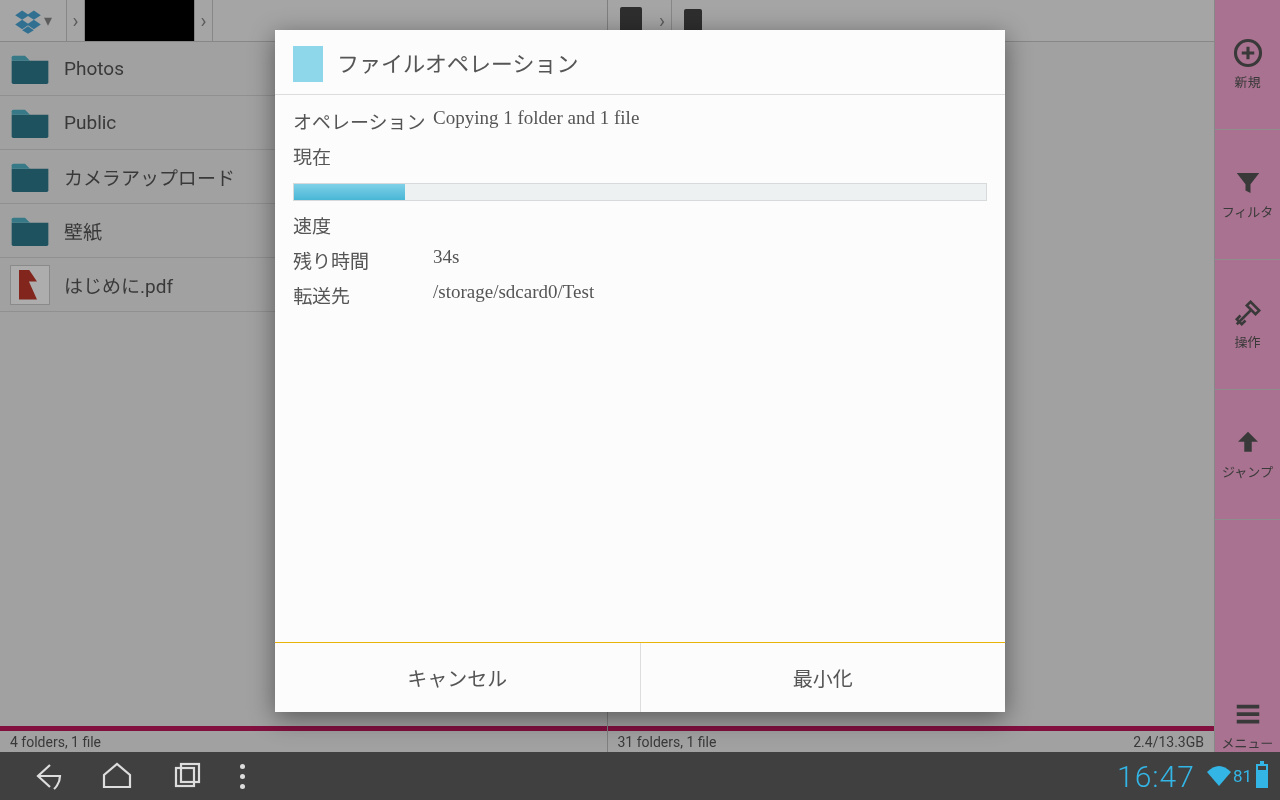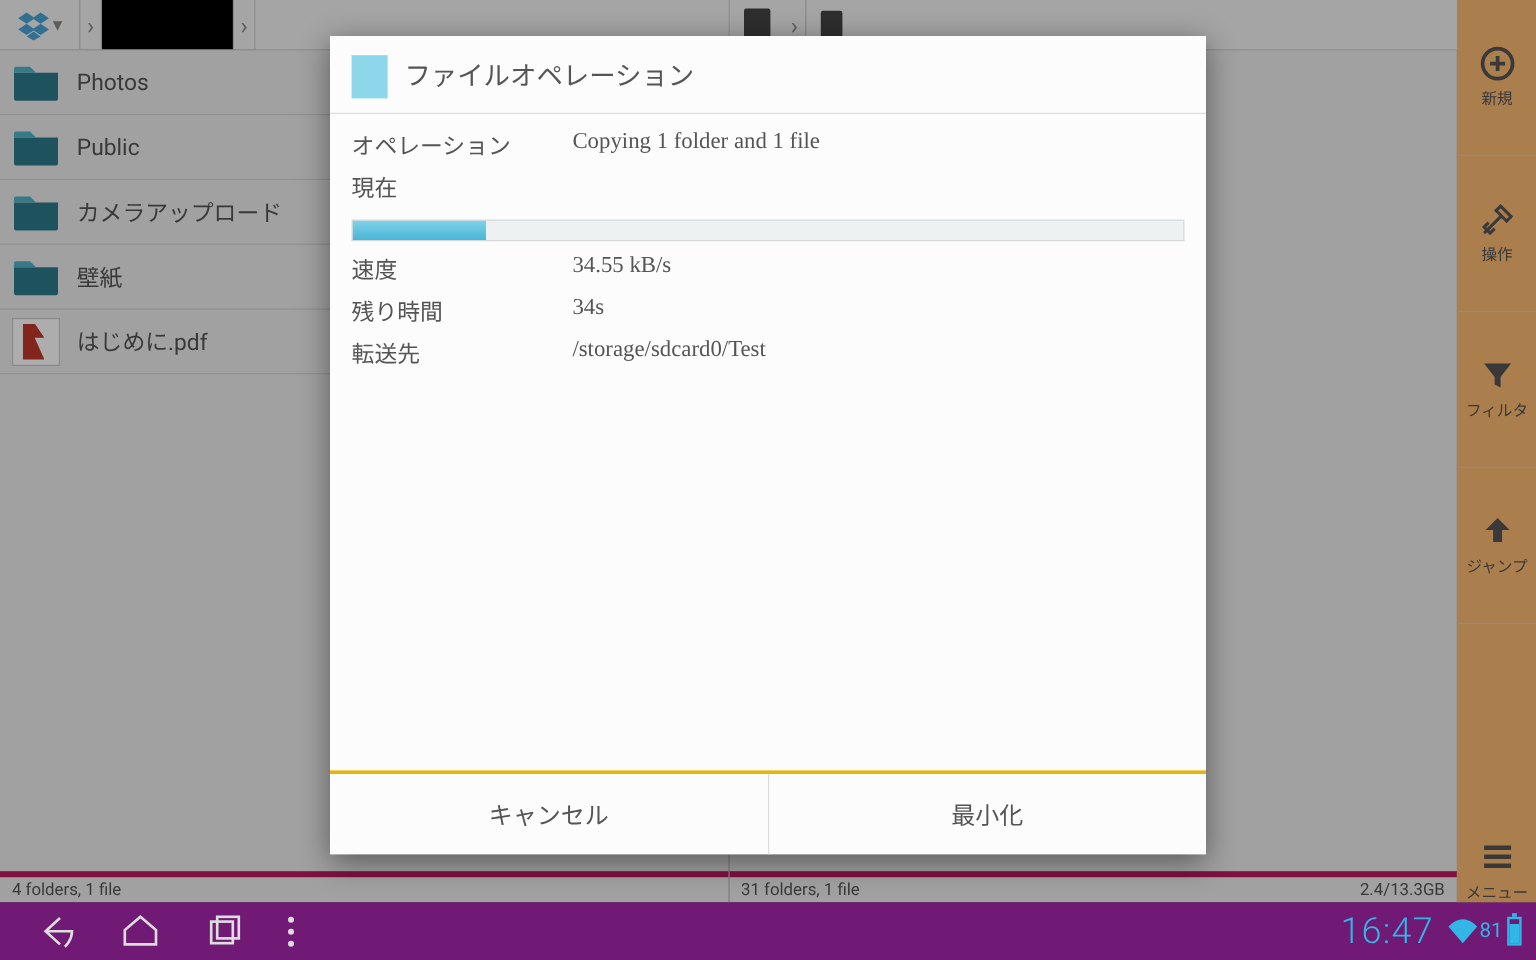--- a/index.html
+++ b/index.html
@@ -26,53 +26,53 @@
 
   
   .file-list { flex: 1; overflow: hidden; }
   .file-row { display: flex; align-items: center; height: 54px; padding: 0 10px; border-bottom: 1px solid #d4d4d4; font-size: 19px; color: #555; }
   .folder-icon { width: 40px; height: 34px; margin-right: 14px; }
   .pdf-icon { width: 40px; height: 40px; margin-right: 14px; background:#fff; border:1px solid #ccc; position:relative; }
   .pdf-icon::after{content:""; position:absolute; left:8px; top:4px; width:18px; height:30px; background:#c0392b; clip-path: polygon(0 0, 55% 0, 100% 40%, 55% 40%, 100% 100%, 0 100%);}
   .statusline { height: 26px; font-size: 14px; color: #555; padding: 4px 10px; border-top: 5px solid #be185d; display:flex; justify-content:space-between; align-items:center;}
 
   
-  .side-tools { width: 66px; background: #fdba74; border-left: 1px solid #c8c8c8; display:flex; flex-direction:column; }
+  .side-tools { width: 66px; background: #f9a8d4; border-left: 1px solid #c8c8c8; display:flex; flex-direction:column; }
   .tool { flex: 0 0 auto; height: 130px; display:flex; flex-direction:column; align-items:center; justify-content:center; gap:4px; border-bottom:1px solid #d0d0d0; color:#555; font-size:13px; }
   .tool:last-child { height: auto; flex:1; border-bottom:none;justify-content:flex-end; }
   .tool svg { width:30px; height:30px; fill:#555; }
 
   
-  .navbar { position:absolute; left:0; right:0; bottom:0; height:48px; background:#701a75; display:flex; align-items:center; padding:0 12px; color:#ddd; }
+  .navbar { position:absolute; left:0; right:0; bottom:0; height:48px; background:#404040; display:flex; align-items:center; padding:0 12px; color:#ddd; }
   .navbar .navbtn { width:70px; height:48px; display:flex; align-items:center; justify-content:center; }
   .navbar .navbtn svg { width:34px; height:34px; stroke:#ddd; fill:none; stroke-width:2.2; }
   .navbar .dots { width:40px; display:flex; flex-direction:column; gap:5px; align-items:center; }
   .navbar .dots span{ width:5px; height:5px; background:#ddd; border-radius:50%; }
   .navbar .spacer { flex:1; }
   .clock { color:#33b5e5; font-size:30px; font-weight:300; letter-spacing:1px; margin-right:10px;}
   .batt-wrap { display:flex; align-items:center; color:#33b5e5; font-size:17px; gap:4px;}
   .batt { width:12px; height:24px; border:2px solid #33b5e5; position:relative; }
   .batt::before{content:""; position:absolute; top:-5px; left:2px; right:2px; height:3px; background:#33b5e5;}
   .batt::after{content:""; position:absolute; left:0; right:0; bottom:0; height:80%; background:#33b5e5;}
 
   
   .scrim { position:absolute; inset:0 0 48px 0; background:rgba(0,0,0,.32); }
 
   
   .dialog { position:absolute; width:730px; left:275px; top:30px; bottom:88px; background:#fcfcfc; box-shadow:0 6px 24px rgba(0,0,0,.45); display:flex; flex-direction:column; }
   .dlg-title { display:flex; align-items:flex-start; gap:14px; padding:16px 18px 12px; border-bottom:1px solid #ddd; }
   .dlg-title .sq { width:30px; height:36px; background:#8ed6ea; }
   .dlg-title h1 { font-size:22px; font-weight:400; color:#555; }
   .dlg-body { padding: 8px 18px; flex:1; font-size:19px; color:#555; }
-  .kv { display:flex; padding:4px 0;gap:44px; }
+  .kv { display:flex; padding:4px 0; }
   .kv .k { width:140px; flex:0 0 140px; }
   .kv .v { flex:1;font-family:Liberation Serif, serif; }
   .progress { height:18px; background:#eef1f2; border:1px solid #d6dadb; margin:10px 0 6px; position:relative; }
   .progress .bar { position:absolute; top:0; bottom:0; left:0; width:16%; background:linear-gradient(#7fd1e8,#49b6d6); }
-  .dlg-actions { height:70px; border-top:3px solid #eab308; display:flex; }
+  .dlg-actions { height:70px; border-top:1px solid #eab308; display:flex; }
   .dlg-actions button { flex:1; background:transparent; border:none; border-right:1px solid #ddd; font-size:20px; color:#555; cursor:pointer; }
   .dlg-actions button:last-child{ border-right:none; }
 
   
   .folder-icon path.body { fill:#2f7a8d; }
   .folder-icon path.flap { fill:#51b3c8; }
 </style>
 </head>
 <body>
 
@@ -163,29 +163,29 @@
     <div class="side-tools">
       <div class="tool">
         <svg viewBox="0 0 24 24">
             <circle cx="12" cy="12" r="10" fill="none" stroke="#555" stroke-width="2.5"></circle>
             <path d="M12 7v10M7 12h10" stroke="#555" stroke-width="2.5"></path>
           </svg>
         <span>新規</span>
       </div>
       <div class="tool">
         <svg viewBox="0 0 24 24">
+            <path d="M3 4h18L14 13v7l-4-2v-5z"></path>
+          </svg>
+        <span>フィルタ</span>
+      </div>
+      <div class="tool">
+        <svg viewBox="0 0 24 24">
             <path d="M3 21l7-7m-4 4 8-8M14 3l7 7-3 3-7-7zM6 14l-3 3 4 4 3-3" stroke="#555" stroke-width="2" fill="none"></path>
           </svg>
         <span>操作</span>
-      </div>
-      <div class="tool">
-        <svg viewBox="0 0 24 24">
-            <path d="M3 4h18L14 13v7l-4-2v-5z"></path>
-          </svg>
-        <span>フィルタ</span>
       </div>
       <div class="tool">
         <svg viewBox="0 0 24 24">
             <path d="M12 3l8 8h-5v8H9v-8H4z"></path>
           </svg>
         <span>ジャンプ</span>
       </div>
       <div class="tool">
         <svg viewBox="0 0 24 24">
             <path d="M3 6h18M3 12h18M3 18h18" stroke="#555" stroke-width="3"></path>
@@ -208,21 +208,20 @@
           <span class="v">Copying 1 folder and 1 file</span>
         </div>
       <div class="kv">
           <span class="k">現在</span>
         </div>
       <div class="progress">
           <div class="bar" style="width: 16%;"></div>
         </div>
       <div class="kv">
           <span class="k">速度</span>
-          <span class="v">34.55 kB/s</span>
         </div>
       <div class="kv">
           <span class="k">残り時間</span>
           <span class="v">34s</span>
         </div>
       <div class="kv">
           <span class="k">転送先</span>
           <span class="v">/storage/sdcard0/Test</span>
         </div>
     </div>

